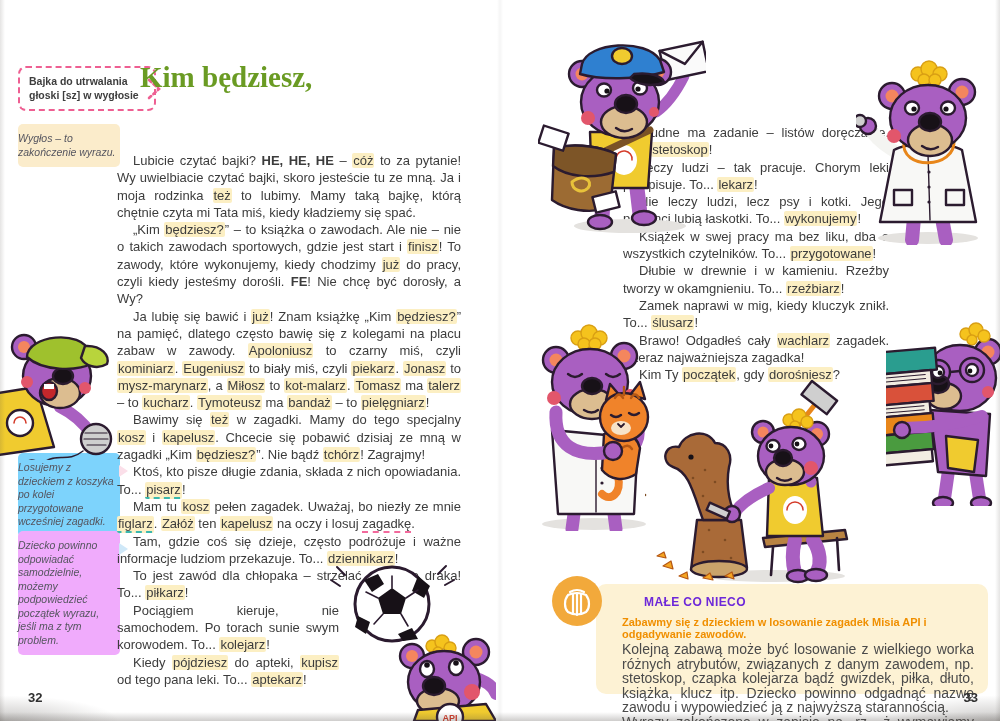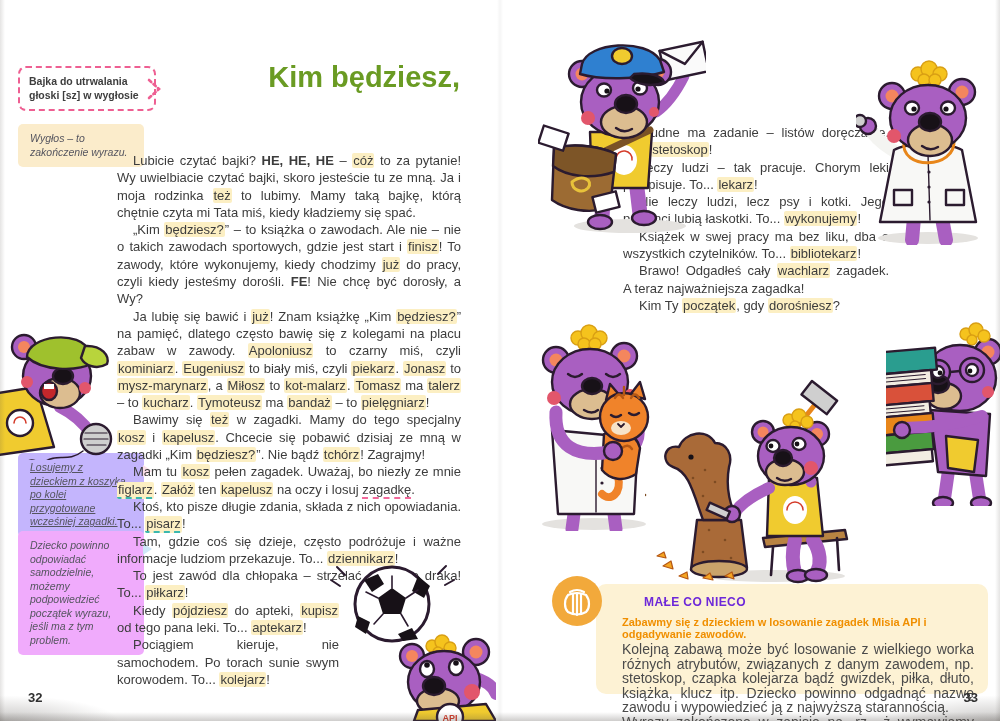--- a/index.html
+++ b/index.html
@@ -9,30 +9,30 @@
   .text-col{position:absolute;text-align:justify;font-size:13px;line-height:17.3px;color:#3c3c3c;}
   .left-col{left:117px;top:152px;width:344px;}
   .right-col{left:623px;top:124px;width:266px;}
   .para{margin:0;text-indent:16px;}
   .b{font-weight:700;}
   .hl{background:#fcefc3;border-radius:2px;padding:0 1px;}
   .u-teal{border-bottom:2px dashed #3bb8ae;}
   .u-pink{border-bottom:2px dashed #f2699c;}
   .ball-spacer{float:right;width:122px;height:170px;}
   
-  .title{position:absolute;left:140px;top:60px;width:320px;text-align:right;
-         font-family:Liberation Sans, sans-serif;font-weight:700;font-size:29px;line-height:34px;color:#6a9b23;}
+  .title{position:absolute;left:140px;top:60px;width:320px;text-align:left;
+         font-family:Liberation Serif, serif;font-weight:700;font-size:29px;line-height:34px;color:#6a9b23;}
   
   .tag-box{position:absolute;left:18px;top:66px;width:116px;border:2px dashed #ee5f92;border-radius:8px;
            background:#fff;padding:7px 9px;font-weight:700;font-size:10.5px;line-height:13.5px;color:#3d3d3d;}
   .tag-arrow{position:absolute;left:146px;top:77px;}
-  .side-note{position:absolute;left:18px;width:102px;border-radius:5px;padding:8px 12px;
+  .side-note{position:absolute;left:18px;width:102px;border-radius:5px;padding:8px 0;
              font-style:italic;font-size:10.5px;line-height:13.5px;color:#55555f;}
   .note-yellow{top:124px;background:#fbeccb;}
-  .note-pink{top:453px;background:#c4b5fd;text-decoration:underline;}
+  .note-pink{top:453px;background:#7dd3fc;}
   .note-blue{top:531px;background:#f0abfc;}
   .note-pink::after,.note-blue::after{content:"";position:absolute;right:-8px;top:12px;
       border-top:6px solid transparent;border-bottom:6px solid transparent;}
   .note-pink::after{border-left:9px solid #fbdfe9;}
   .note-blue::after{border-left:9px solid #cfe8f8;}
   
   .footer-box{position:absolute;left:596px;top:584px;width:392px;height:110px;background:#fdf2d4;
               border-radius:10px;padding:9px 14px 8px 26px;box-sizing:border-box;}
   .footer-header{font-weight:700;font-size:12px;letter-spacing:.4px;color:#6d28d9;margin:2px 0 7px 22px;}
   .footer-lead{font-weight:700;font-size:11px;color:#f08f00;margin:0 0 2px 0;}
@@ -77,40 +77,42 @@
   <div class="title">
     <span>Kim będziesz,</span><br>
   </div>
 
   <div class="text-col left-col">
     <div>
         <p class="para"><span>Lubicie czytać bajki? </span><span class="b">HE, HE, HE</span><span> – </span><span class="hl">cóż</span><span> to za pytanie! Wy uwielbiacie czytać bajki, skoro jesteście tu ze mną. Ja i moja rodzinka </span><span class="hl">też</span><span> to lubimy. Mamy taką bajkę, którą chętnie czyta mi Tata miś, kiedy kładziemy się spać.</span></p>
         <p class="para"><span>„Kim </span><span class="hl">będziesz?</span><span>” – to książka o zawodach. Ale nie – nie o takich zawodach sportowych, gdzie jest start i </span><span class="hl">finisz</span><span>! To zawody, które wykonujemy, kiedy chodzimy </span><span class="hl">już</span><span> do pracy, czyli kiedy jesteśmy dorośli. </span><span class="b">FE</span><span>! Nie chcę być dorosły, a Wy?</span></p>
         <p class="para"><span>Ja lubię się bawić i </span><span class="hl">już</span><span>! Znam książkę „Kim </span><span class="hl">będziesz?</span><span>” na pamięć, dlatego często bawię się z kolegami na placu zabaw w zawody. </span><span class="hl">Apoloniusz</span><span> to czarny miś, czyli </span><span class="hl">kominiarz</span><span>. </span><span class="hl">Eugeniusz</span><span> to biały miś, czyli </span><span class="hl">piekarz</span><span>. </span><span class="hl">Jonasz</span><span> to </span><span class="hl">mysz-marynarz</span><span>, a </span><span class="hl">Miłosz</span><span> to </span><span class="hl">kot-malarz</span><span>. </span><span class="hl">Tomasz</span><span> ma </span><span class="hl">talerz</span><span> – to </span><span class="hl">kucharz</span><span>. </span><span class="hl">Tymoteusz</span><span> ma </span><span class="hl">bandaż</span><span> – to </span><span class="hl">pielęgniarz</span><span>!</span></p>
         <p class="para"><span>Bawimy się </span><span class="hl">też</span><span> w zagadki. Mamy do tego specjalny </span><span class="hl">kosz</span><span> i </span><span class="hl">kapelusz</span><span>. Chcecie się pobawić dzisiaj ze mną w zagadki „Kim </span><span class="hl">będziesz?</span><span>”. Nie bądź </span><span class="hl">tchórz</span><span>! Zagrajmy!</span></p>
+        <p class="para"><span>Ktoś, kto pisze długie zdania, składa z nich opowiadania. To... </span><span class="hl u-teal">pisarz</span><span>!</span></p>
         <p class="para"><span>Mam tu </span><span class="hl">kosz</span><span> pełen zagadek. Uważaj, bo niezły ze mnie </span><span class="hl u-teal">figlarz</span><span>. </span><span class="hl">Załóż</span><span> ten </span><span class="hl">kapelusz</span><span> na oczy i losuj </span><span class="u-pink">zagadkę</span><span>.</span></p>
-        <p class="para"><span>Ktoś, kto pisze długie zdania, składa z nich opowiadania. To... </span><span class="hl u-teal">pisarz</span><span>!</span></p>
         <p class="para"><span>Tam, gdzie coś się dzieje, często podróżuje i ważne informacje ludziom przekazuje. To... </span><span class="hl">dziennikarz</span><span>!</span></p>
         <p class="para"><span>To jest zawód dla chłopaka – strzelać gole, ale draka! To... </span><span class="hl">piłkarz</span><span>!</span></p>
       </div>
     <div>
       <div class="ball-spacer"></div>
       <div>
+          <p class="para"><span>Pociągiem kieruje, nie samochodem. Po torach sunie swym korowodem. To... </span><span class="hl">kolejarz</span><span>!</span></p>
           <p class="para"><span>Kiedy </span><span class="hl">pójdziesz</span><span> do apteki, </span><span class="hl">kupisz</span><span> od tego pana leki. To... </span><span class="hl">aptekarz</span><span>!</span></p>
-          <p class="para"><span>Pociągiem kieruje, nie samochodem. Po torach sunie swym korowodem. To... </span><span class="hl">kolejarz</span><span>!</span></p>
         </div>
     </div>
   </div>
 
   <div class="text-col right-col">
     <div>
         <p class="para"><span>Trudne ma zadanie – listów doręczanie. To... </span><span class="hl">stetoskop</span><span>!</span></p>
         <p class="para"><span>Leczy ludzi – tak pracuje. Chorym leki przepisuje. To... </span><span class="hl">lekarz</span><span>!</span></p>
         <p class="para"><span>Nie leczy ludzi, lecz psy i kotki. Jego pacjenci lubią łaskotki. To... </span><span class="hl">wykonujemy</span><span>!</span></p>
-        <p class="para"><span>Książek w swej pracy ma bez liku, dba o wszystkich czytelników. To... </span><span class="hl">bibliotekarz</span><span>!</span></p>
+        <p class="para"><span>Książek w swej pracy ma bez liku, dba o wszystkich czytelników. To... </span><span class="hl">przygotowane</span><span>!</span></p>
+        <p class="para"><span>Dłubie w drewnie i w kamieniu. Rzeźby tworzy w okamgnieniu. To... </span><span class="hl">rzeźbiarz</span><span>!</span></p>
+        <p class="para"><span>Zamek naprawi w mig, kiedy kluczyk znikł. To... </span><span class="hl">ślusarz</span><span>!</span></p>
         <p class="para"><span>Brawo! Odgadłeś cały </span><span class="hl">wachlarz</span><span> zagadek. A teraz najważniejsza zagadka!</span></p>
         <p class="para"><span>Kim Ty </span><span class="hl">początek</span><span>, gdy </span><span class="hl">dorośniesz</span><span>?</span></p>
       </div>
   </div>
 
   <div class="footer-box">
     <div class="footer-header">MAŁE CO NIECO</div>
     <p class="footer-lead">Zabawmy się z dzieckiem w losowanie zagadek Misia API i odgadywanie zawodów.</p>
     <p class="footer-body">Kolejną zabawą może być losowanie z wielkiego worka różnych atrybutów, związanych z danym zawodem, np. stetoskop, czapka kolejarza bądź gwizdek, piłka, dłuto, książka, klucz itp. Dziecko powinno odgadnąć nazwę zawodu i wypowiedzieć ją z najwyższą starannością.</p>
     <p class="footer-body">Wyrazy zakończone w zapisie na -rz, -ż wymawiamy przez [sz], np. [marynasz], [piekasz].</p>

